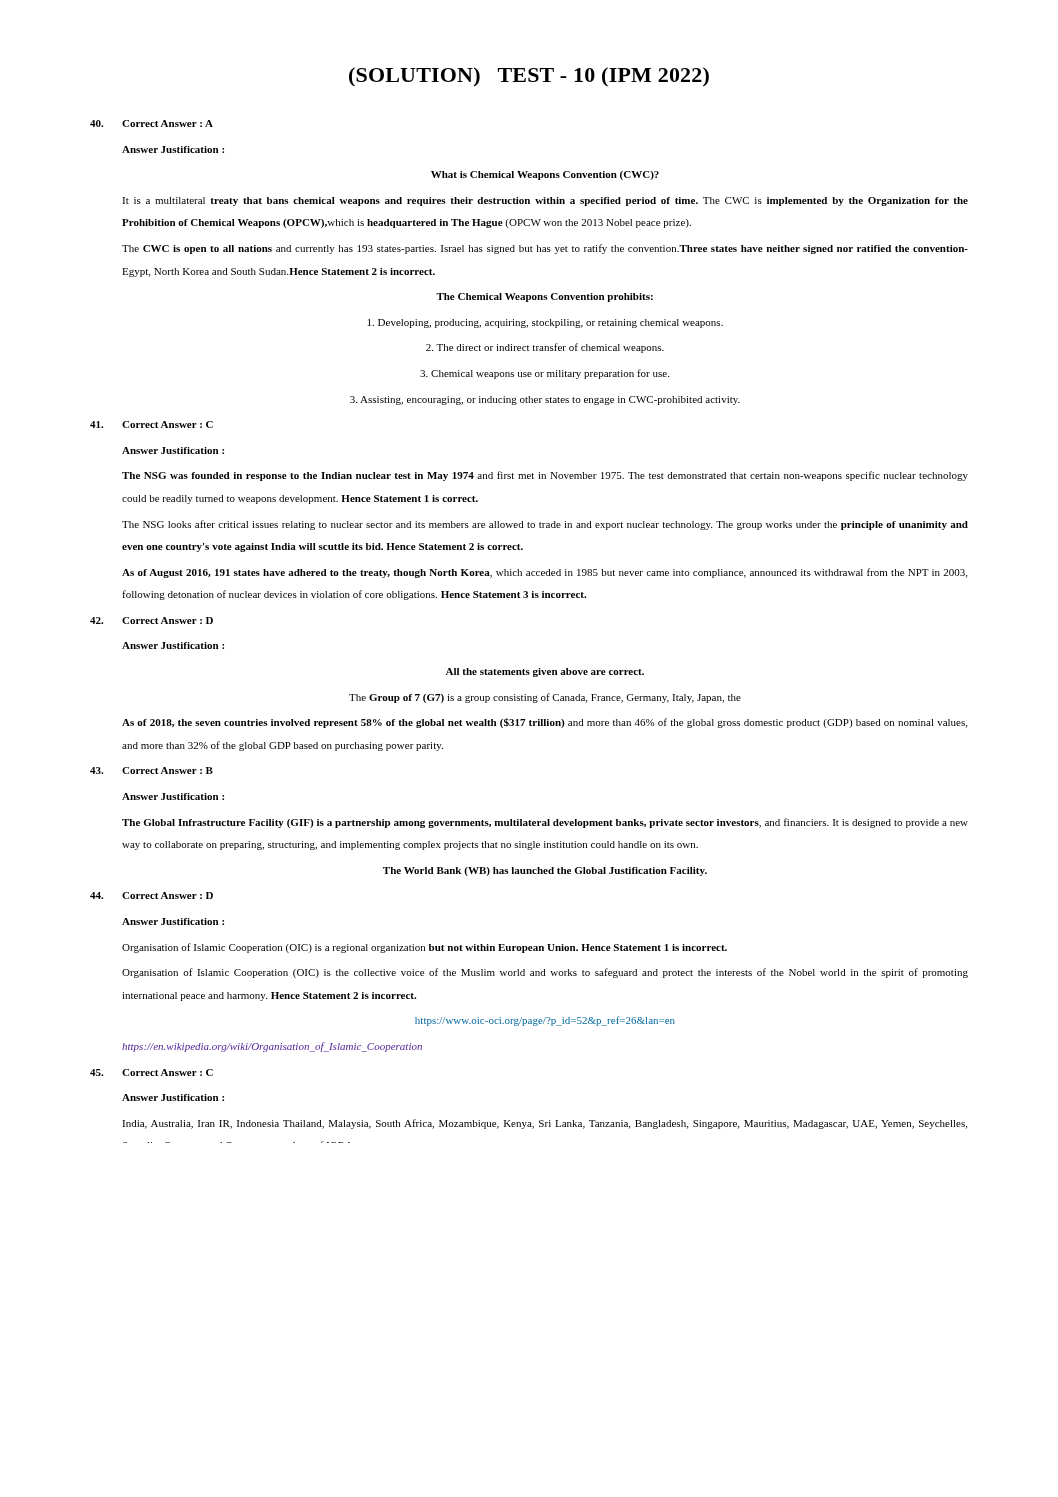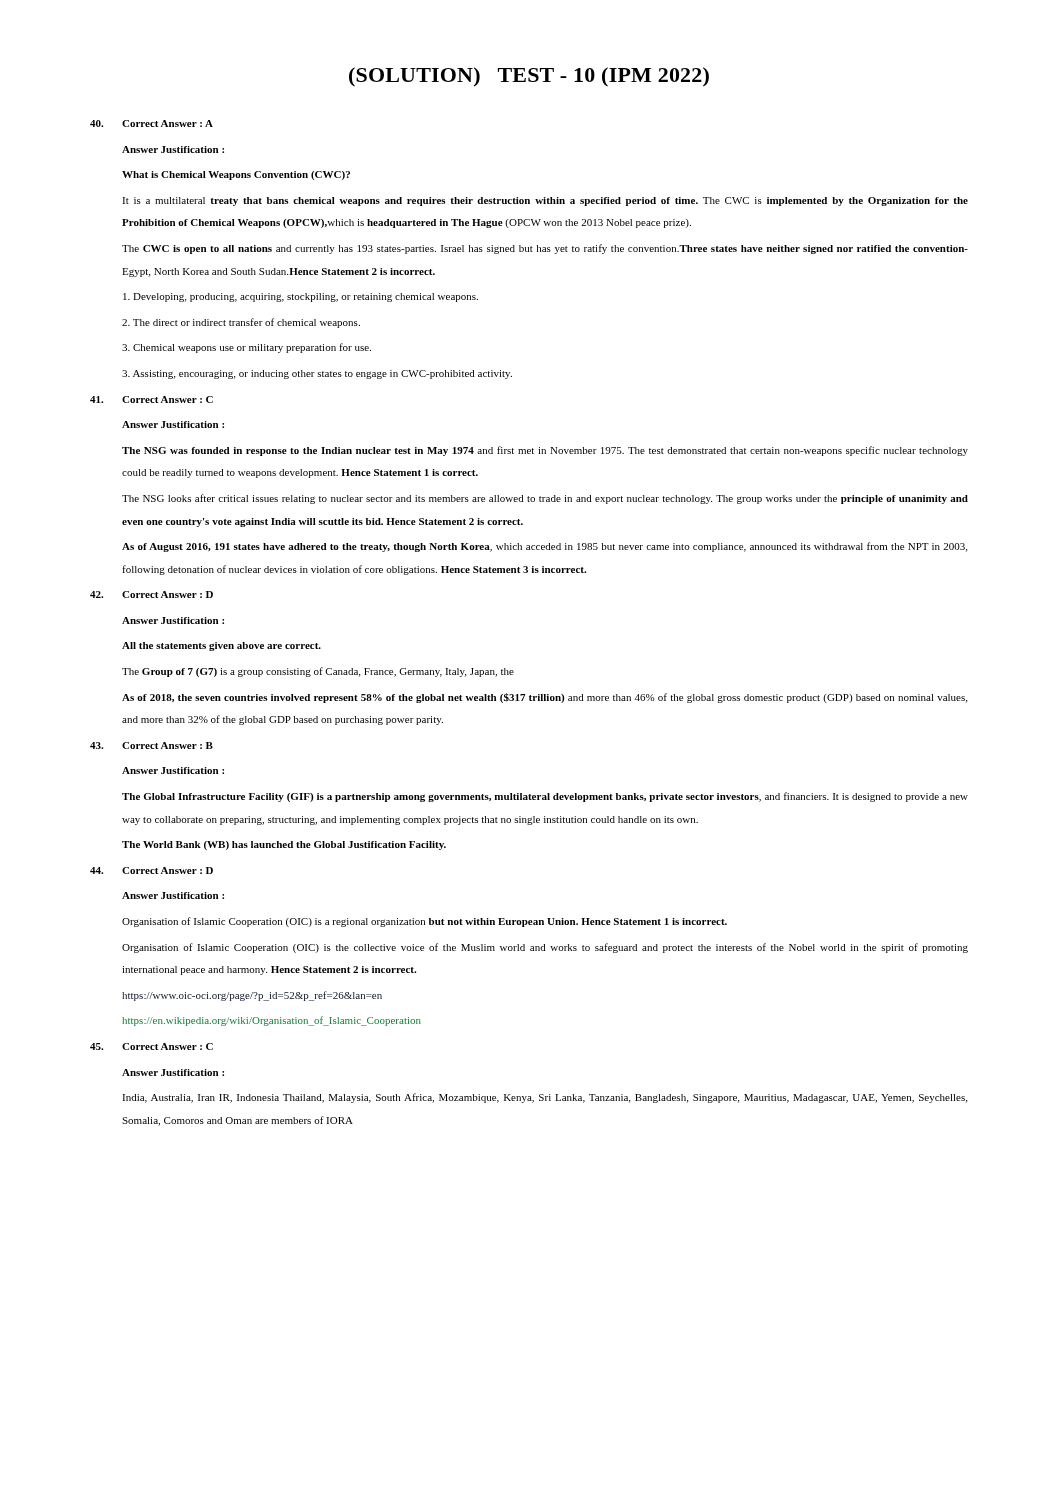--- a/index.html
+++ b/index.html
@@ -29,21 +29,21 @@
   .qhead {
     display: flex;
     font-weight: 700;
     margin-bottom: 3px;
   }
   .qnum { flex: 0 0 32px; width: 32px; }
   .qbody { padding-left: 32px; }
   .block { margin: 0 0 3px 0; }
   .label { font-weight: 700; }
   .justify { text-align: justify; }
-  .left { text-align: left; }
+  .left { text-align: center; }
   .b { font-weight: 700; }
   .r { font-weight: 400; }
   a.link {
     display: block;
     text-decoration: none;
     margin: 0 0 3px 0;
   }
 </style>
 </head>
 <body>
@@ -54,20 +54,21 @@
       <div class="question">
         <div class="qhead">
           <span class="qnum">40.</span>
           <span class="qans">Correct Answer : A</span>
         </div>
         <div class="qbody">
           <div class="block label">Answer Justification :</div>
           <div class="block left"><span class="b">What is Chemical Weapons Convention (CWC)?</span></div>
           <div class="block justify"><span class="r">It is a multilateral </span><span class="b">treaty that bans chemical weapons and requires their destruction within a specified period of time. </span><span class="r">The CWC is </span><span class="b">implemented by the Organization for the Prohibition of Chemical Weapons (OPCW),</span><span class="r">which is </span><span class="b">headquartered in The Hague </span><span class="r">(OPCW won the 2013 Nobel peace prize).</span></div>
           <div class="block justify"><span class="r">The </span><span class="b">CWC is open to all nations </span><span class="r">and currently has 193 states-parties. Israel has signed but has yet to ratify the convention.</span><span class="b">Three states have neither signed nor ratified the convention- </span><span class="r">Egypt, North Korea and South Sudan.</span><span class="b">Hence Statement 2 is incorrect.</span></div>
+          <div class="block left"><span class="b">The Chemical Weapons Convention prohibits:</span></div>
           <div class="block left"><span class="r">1. Developing, producing, acquiring, stockpiling, or retaining chemical weapons.</span></div>
           <div class="block left"><span class="r">2. The direct or indirect transfer of chemical weapons.</span></div>
           <div class="block left"><span class="r">3. Chemical weapons use or military preparation for use.</span></div>
           <div class="block left"><span class="r">3. Assisting, encouraging, or inducing other states to engage in CWC-prohibited activity.</span></div>
         </div>
       </div>
       <div class="question">
         <div class="qhead">
           <span class="qnum">41.</span>
           <span class="qans">Correct Answer : C</span>
@@ -104,22 +105,22 @@
       </div>
       <div class="question">
         <div class="qhead">
           <span class="qnum">44.</span>
           <span class="qans">Correct Answer : D</span>
         </div>
         <div class="qbody">
           <div class="block label">Answer Justification :</div>
           <div class="block justify"><span class="r">Organisation of Islamic Cooperation (OIC) is a regional organization </span><span class="b">but not within European Union. Hence Statement 1 is incorrect.</span></div>
           <div class="block justify"><span class="r">Organisation of Islamic Cooperation (OIC) is the collective voice of the Muslim world and works to safeguard and protect the interests of the Nobel world in the spirit of promoting international peace and harmony. </span><span class="b">Hence Statement 2 is incorrect.</span></div>
-          <a class="link" href="#" style="color: #0f172a;">https://www.oic-oci.org/page/?p_id=52&amp;p_ref=26&amp;lan=en</a>
-          <a class="link" href="#" style="color: #15803d;">https://en.wikipedia.org/wiki/Organisation_of_Islamic_Cooperation</a>
+          <a class="link" href="#" style="color: #0369a1; text-align: center;">https://www.oic-oci.org/page/?p_id=52&amp;p_ref=26&amp;lan=en</a>
+          <a class="link" href="#" style="color: #4c1d95; font-style: italic;">https://en.wikipedia.org/wiki/Organisation_of_Islamic_Cooperation</a>
         </div>
       </div>
       <div class="question">
         <div class="qhead">
           <span class="qnum">45.</span>
           <span class="qans">Correct Answer : C</span>
         </div>
         <div class="qbody">
           <div class="block label">Answer Justification :</div>
           <div class="block justify"><span class="r">India, Australia, Iran IR, Indonesia Thailand, Malaysia, South Africa, Mozambique, Kenya, Sri Lanka, Tanzania, Bangladesh, Singapore, Mauritius, Madagascar, UAE, Yemen, Seychelles, Somalia, Comoros and Oman are members of IORA</span></div>

